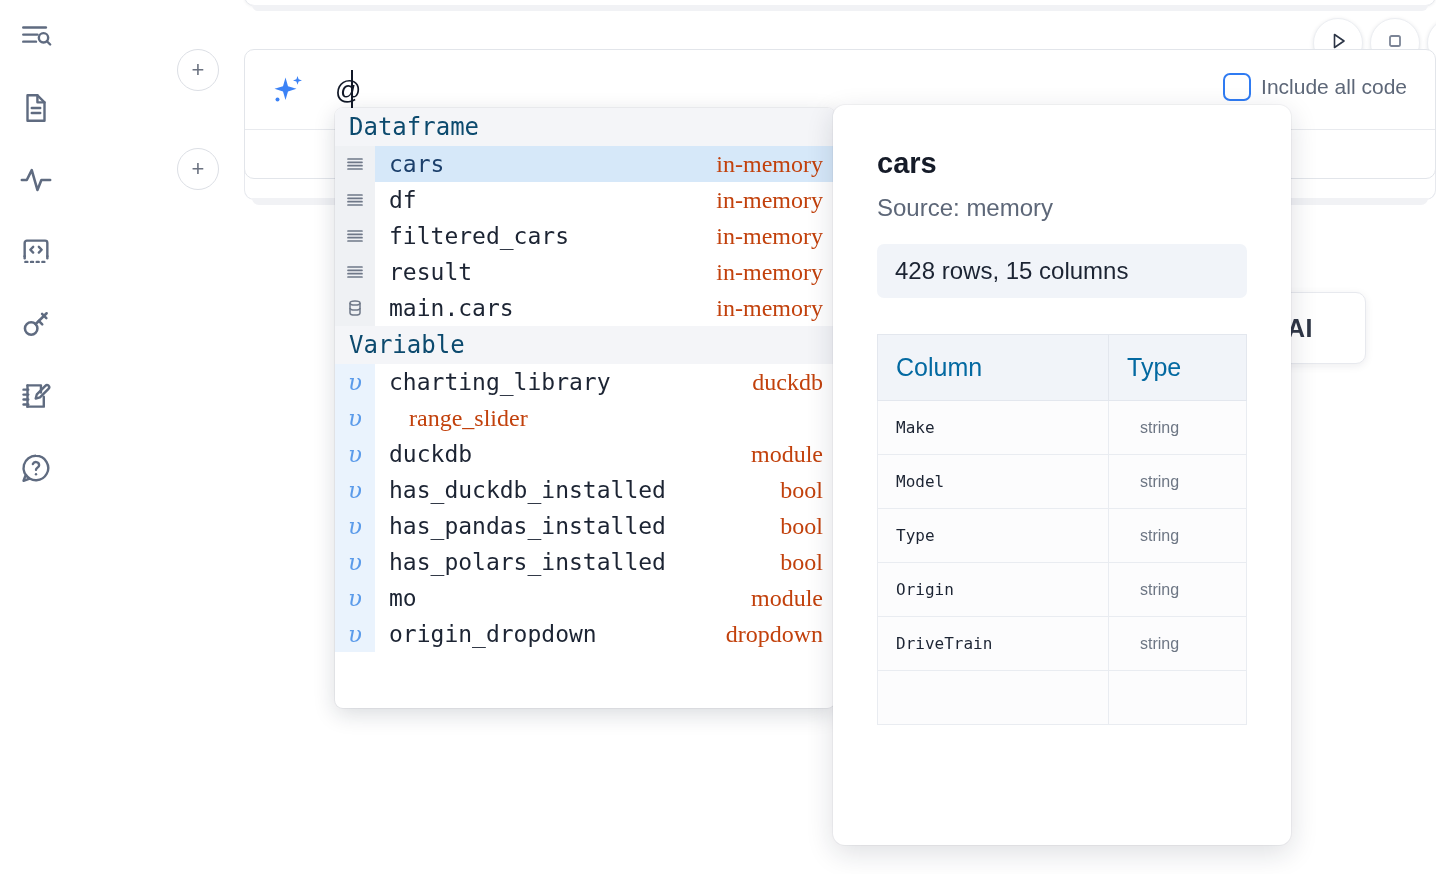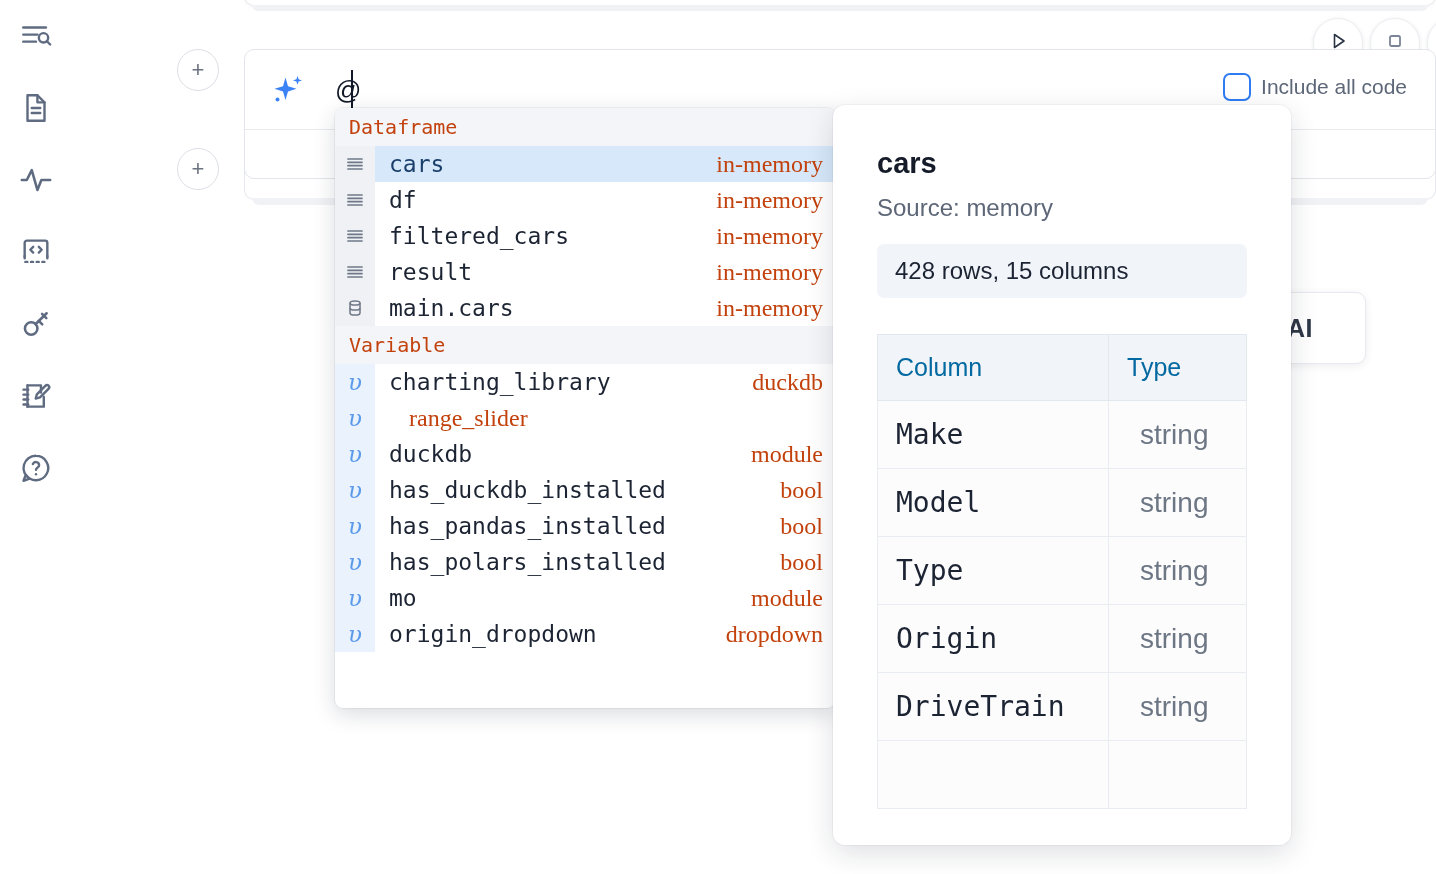--- a/index.html
+++ b/index.html
@@ -100,22 +100,22 @@
 
   
   .ac {
     position: absolute; left: 335px; top: 108px; width: 500px; height: 600px;
     background: #ffffff; border-radius: 8px;
     box-shadow: 0 6px 22px rgba(20,28,50,0.16), 0 0 0 1px rgba(20,28,50,0.05);
     overflow: hidden;
   }
   .ac-section {
     height: 38px; line-height: 38px; padding-left: 14px;
-    background: #f4f5f8; color: #c2410c;
-    font-family: "DejaVu Sans Mono", monospace; font-size: 20px;
+    background: #f4f5f8; color: #0c4a6e;
+    font-family: "DejaVu Sans Mono", monospace; font-size: 24px;
   }
   .ac-item {
     position: relative; height: 36px; display: flex; align-items: center;
     background: #ffffff; cursor: pointer;
   }
   .ac-item.sel .ac-name-cell { background: #d6e8f9; }
   .ac-icon-cell {
     width: 40px; height: 36px; flex: 0 0 40px;
     display: flex; align-items: center; justify-content: center;
     background: #eff1f4; color: #6f7embed;
@@ -144,21 +144,21 @@
     background: #f1f4f9; border-radius: 7px; padding: 13px 18px;
     font-size: 24px; color: #1c2433; margin-bottom: 36px;
   }
   .pv-table { width: 100%; border-collapse: collapse; table-layout: fixed; }
   .pv-table th {
     background: #f1f4f9; border: 1px solid #e3e7ee;
     text-align: left; padding: 18px 18px; font-weight: 400;
     font-size: 25px; color: #0369a1;
   }
   .pv-table td {
-    border: 1px solid #e9ecf1; padding: 17px 18px; font-size: 28px;
+    border: 1px solid #e9ecf1; padding: 17px 18px; font-size: 16px;
     background: #fcfcfd;
   }
   .pv-table td.col { font-family: "DejaVu Sans Mono", monospace; color: #1c2433; }
   .pv-table td.typ { color: #6d7684; padding-left: 31px; }
 </style>
 </head>
 <body>
 
 <div id="root">
 

